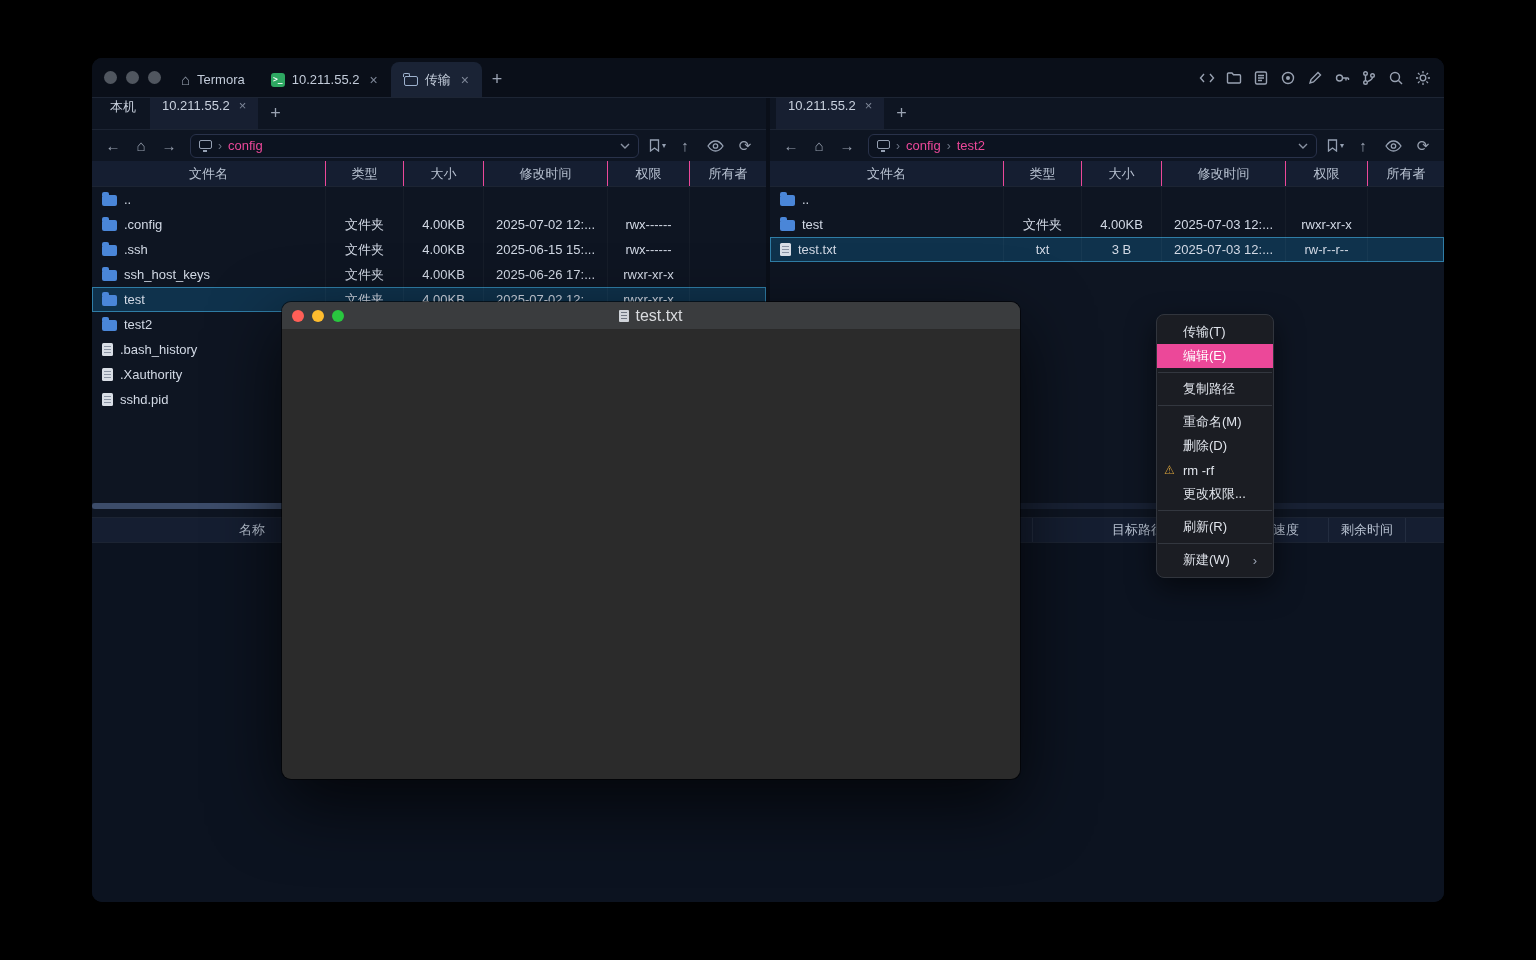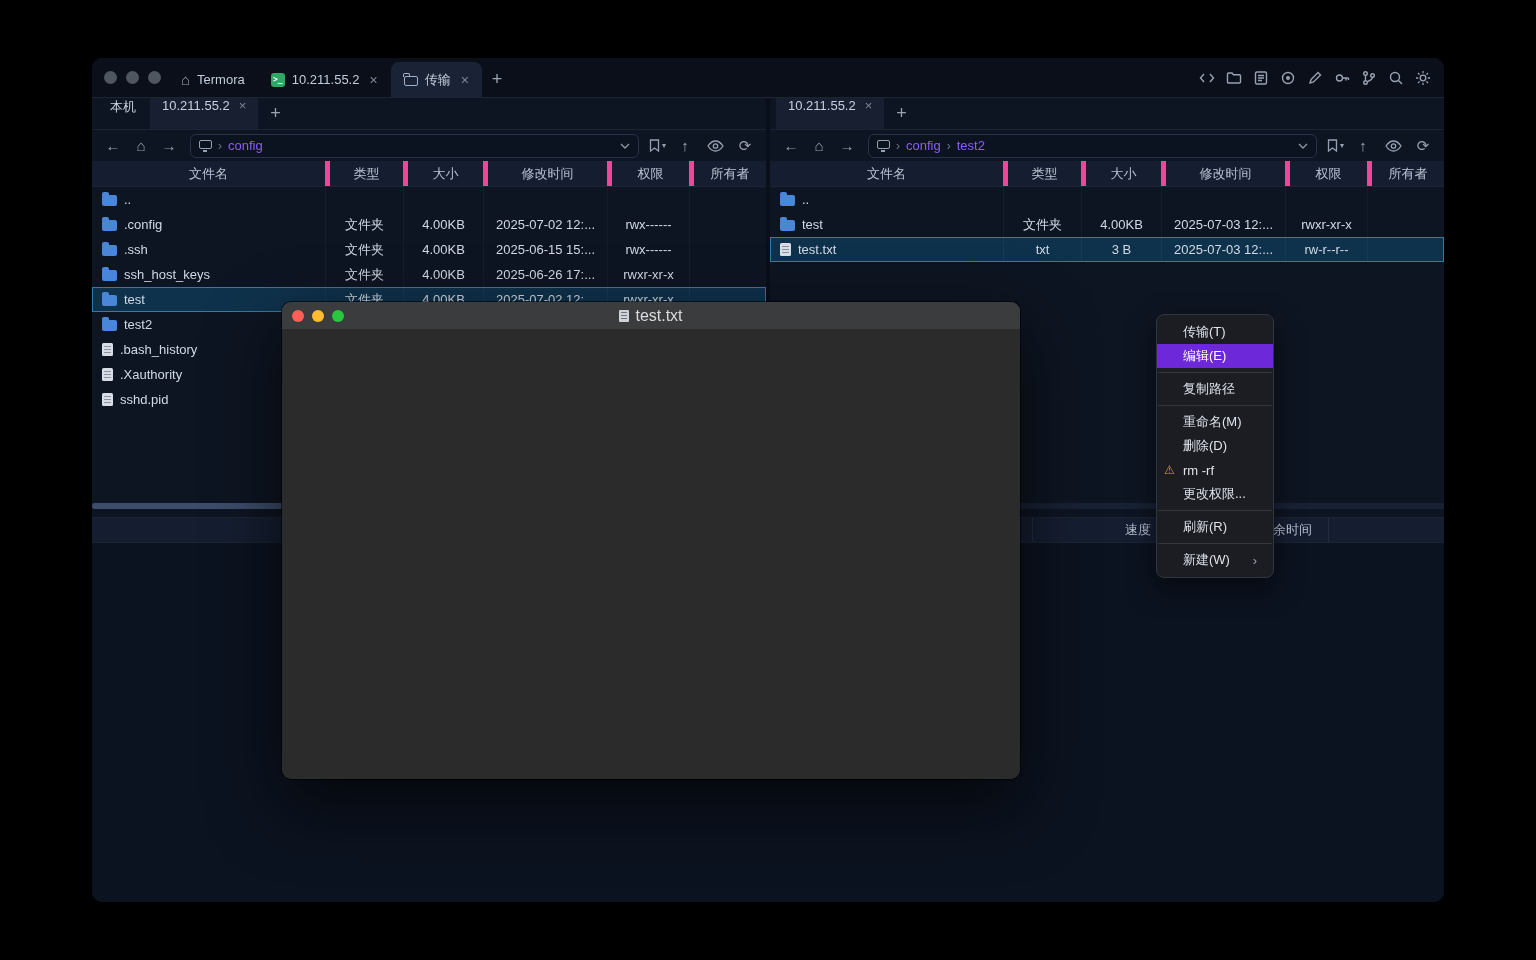--- a/index.html
+++ b/index.html
@@ -52,28 +52,28 @@
            border-bottom:1px solid #1c2433; }
   .ptab { height:31px; display:flex; align-items:flex-start; gap:6px; padding:0 12px; color:#c9d1de; }
   .ptab.active { background:#171f31; }
   .ptab .tab-close { font-size:13px; }
 
   .navbar { height:31px; display:flex; align-items:center; padding:0 10px; gap:6px; }
   .navbtn { width:22px; height:22px; display:flex; align-items:center; justify-content:center; border-radius:4px; }
   .crumb { flex:1; height:24px; background:#0c1320; border:1px solid #29324a; border-radius:6px;
            display:flex; align-items:center; gap:6px; padding:0 8px; margin:0 4px; }
   .crumb-sep { color:#6b7484; font-size:12px; }
-  .crumb-seg { color:#8b5cf6; }
+  .crumb-seg { color:#ec4899; }
   .crumb-chev { margin-left:auto; display:flex; }
   .nav-cluster { display:flex; align-items:center; gap:8px; }
 
   .thead { height:26px; background:#151e31; border-bottom:1px solid #1c2433; display:grid;
            grid-template-columns:233px 78px 80px 124px 82px 1fr; align-items:center;
            color:#b9c3d2; text-align:center; }
-  .thead > div { border-left:5px solid #ec4899; height:100%; display:flex; align-items:center; justify-content:center; }
+  .thead > div { border-left:1px solid #ec4899; height:100%; display:flex; align-items:center; justify-content:center; }
   .thead > div:first-child { border-left:none;text-align:center; }
 
   .rows { position:relative; }
   .frow { height:25px; display:grid; grid-template-columns:233px 78px 80px 124px 82px 1fr;
           align-items:center; color:#d2d9e5; }
   .frow > div { text-align:center; border-left:1px solid rgba(255,255,255,.035); height:100%;
                 display:flex; align-items:center; justify-content:center; overflow:hidden; white-space:nowrap; }
   .frow > .name { justify-content:flex-start; gap:7px; padding-left:10px; border-left:none; }
   .frow.sel { background:#0f324c; box-shadow:inset 0 0 0 1px #2f7da6; }
 
@@ -86,21 +86,21 @@
                    align-items:center; color:#b9c3d2; text-align:center; }
   .transfer-head > div { border-left:1px solid #232d40; height:100%; display:flex; align-items:center; justify-content:center; }
   .transfer-head > div:first-child { border-left:none; }
   .transfer-body { position:absolute; left:0; top:485px; width:1352px; bottom:0; background:#0c1320; }
 
   
   .cmenu { position:absolute; left:1064px; top:256px; width:118px; background:#1b1d23;
            border:1px solid #31353d; border-radius:8px; padding:5px 0; z-index:70;
            box-shadow:0 10px 28px rgba(0,0,0,.55); color:#dfe3ea; font-size:13px; }
   .mitem { height:24px; display:flex; align-items:center; padding:0 16px 0 26px; position:relative; white-space:nowrap; }
-  .mitem.hl { background:#6d28d9; color:#fff; }
+  .mitem.hl { background:#ec4899; color:#fff; }
   .mitem .warn { position:absolute; left:7px; color:#d9a23a; font-size:12px; }
   .mitem .sub { margin-left:auto; color:#9aa3b2; font-size:13px; }
   .msep { height:1px; background:#33373f; margin:4px 1px; }
 
   
   .editor { position:absolute; left:282px; top:302px; width:738px; height:477px; background:#2b2b2b;
             border-radius:9px; overflow:hidden; z-index:60;
             box-shadow:0 25px 70px rgba(0,0,0,.7), 0 0 0 1px rgba(0,0,0,.55); }
   .editor-bar { height:28px; background:#3a3c3e; border-bottom:1px solid #2a2a2a; position:relative;
                 display:flex; align-items:center; justify-content:center; gap:6px; color:#d9dbde; }
@@ -443,20 +443,21 @@
           <div>rw-r--r--</div>
           <div></div>
       </div>
     </div>
   </div>
 
   <div class="splitter"></div>
   <div class="split-thumb"></div>
 
   <div class="transfer-head">
+    <div>名称</div>
     <div></div>
     <div>目标路径</div>
     <div>速度</div>
     <div>剩余时间</div>
     <div></div>
   </div>
   <div class="transfer-body"></div>
 
   <div class="cmenu">
     <div class="mitem">

